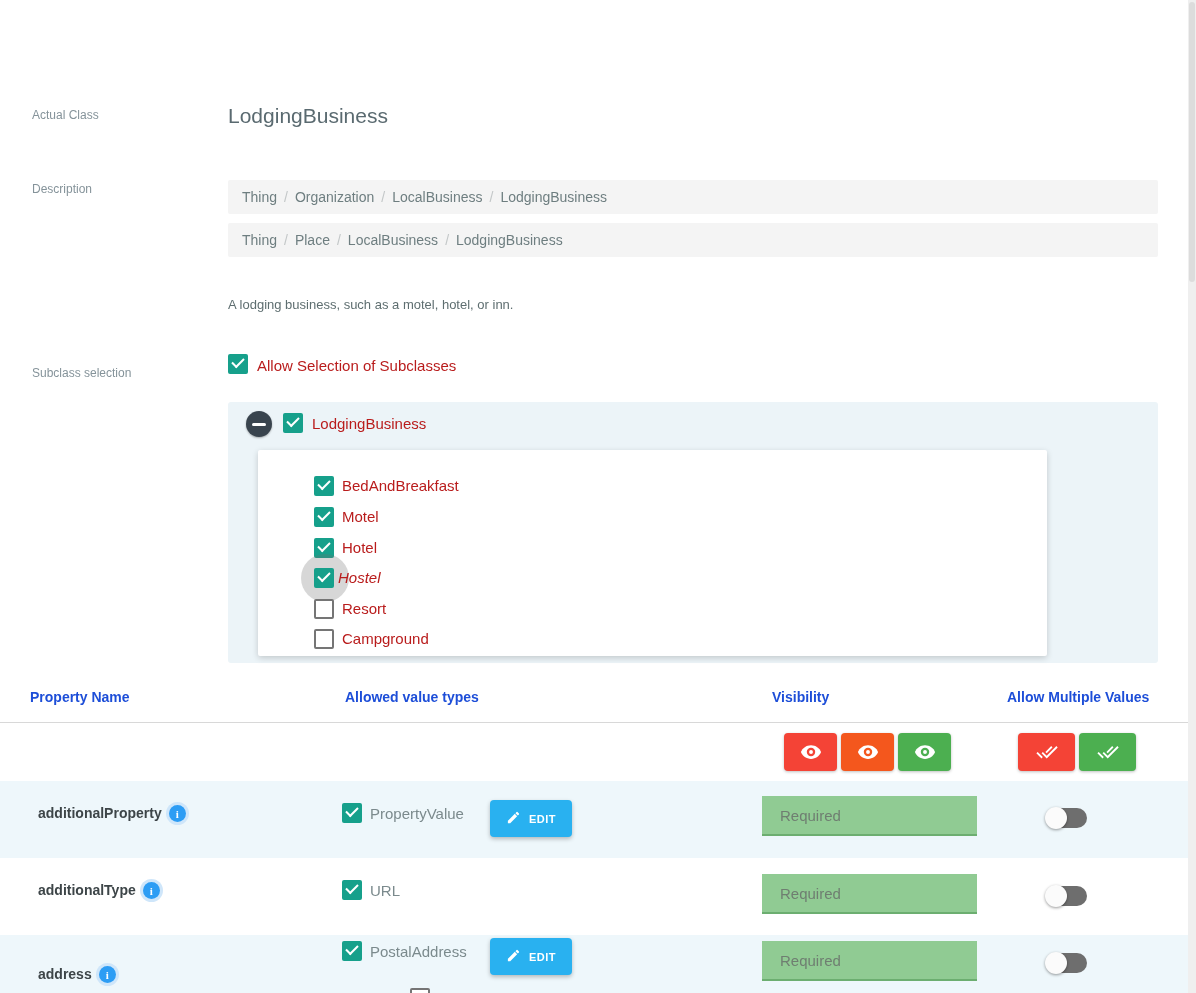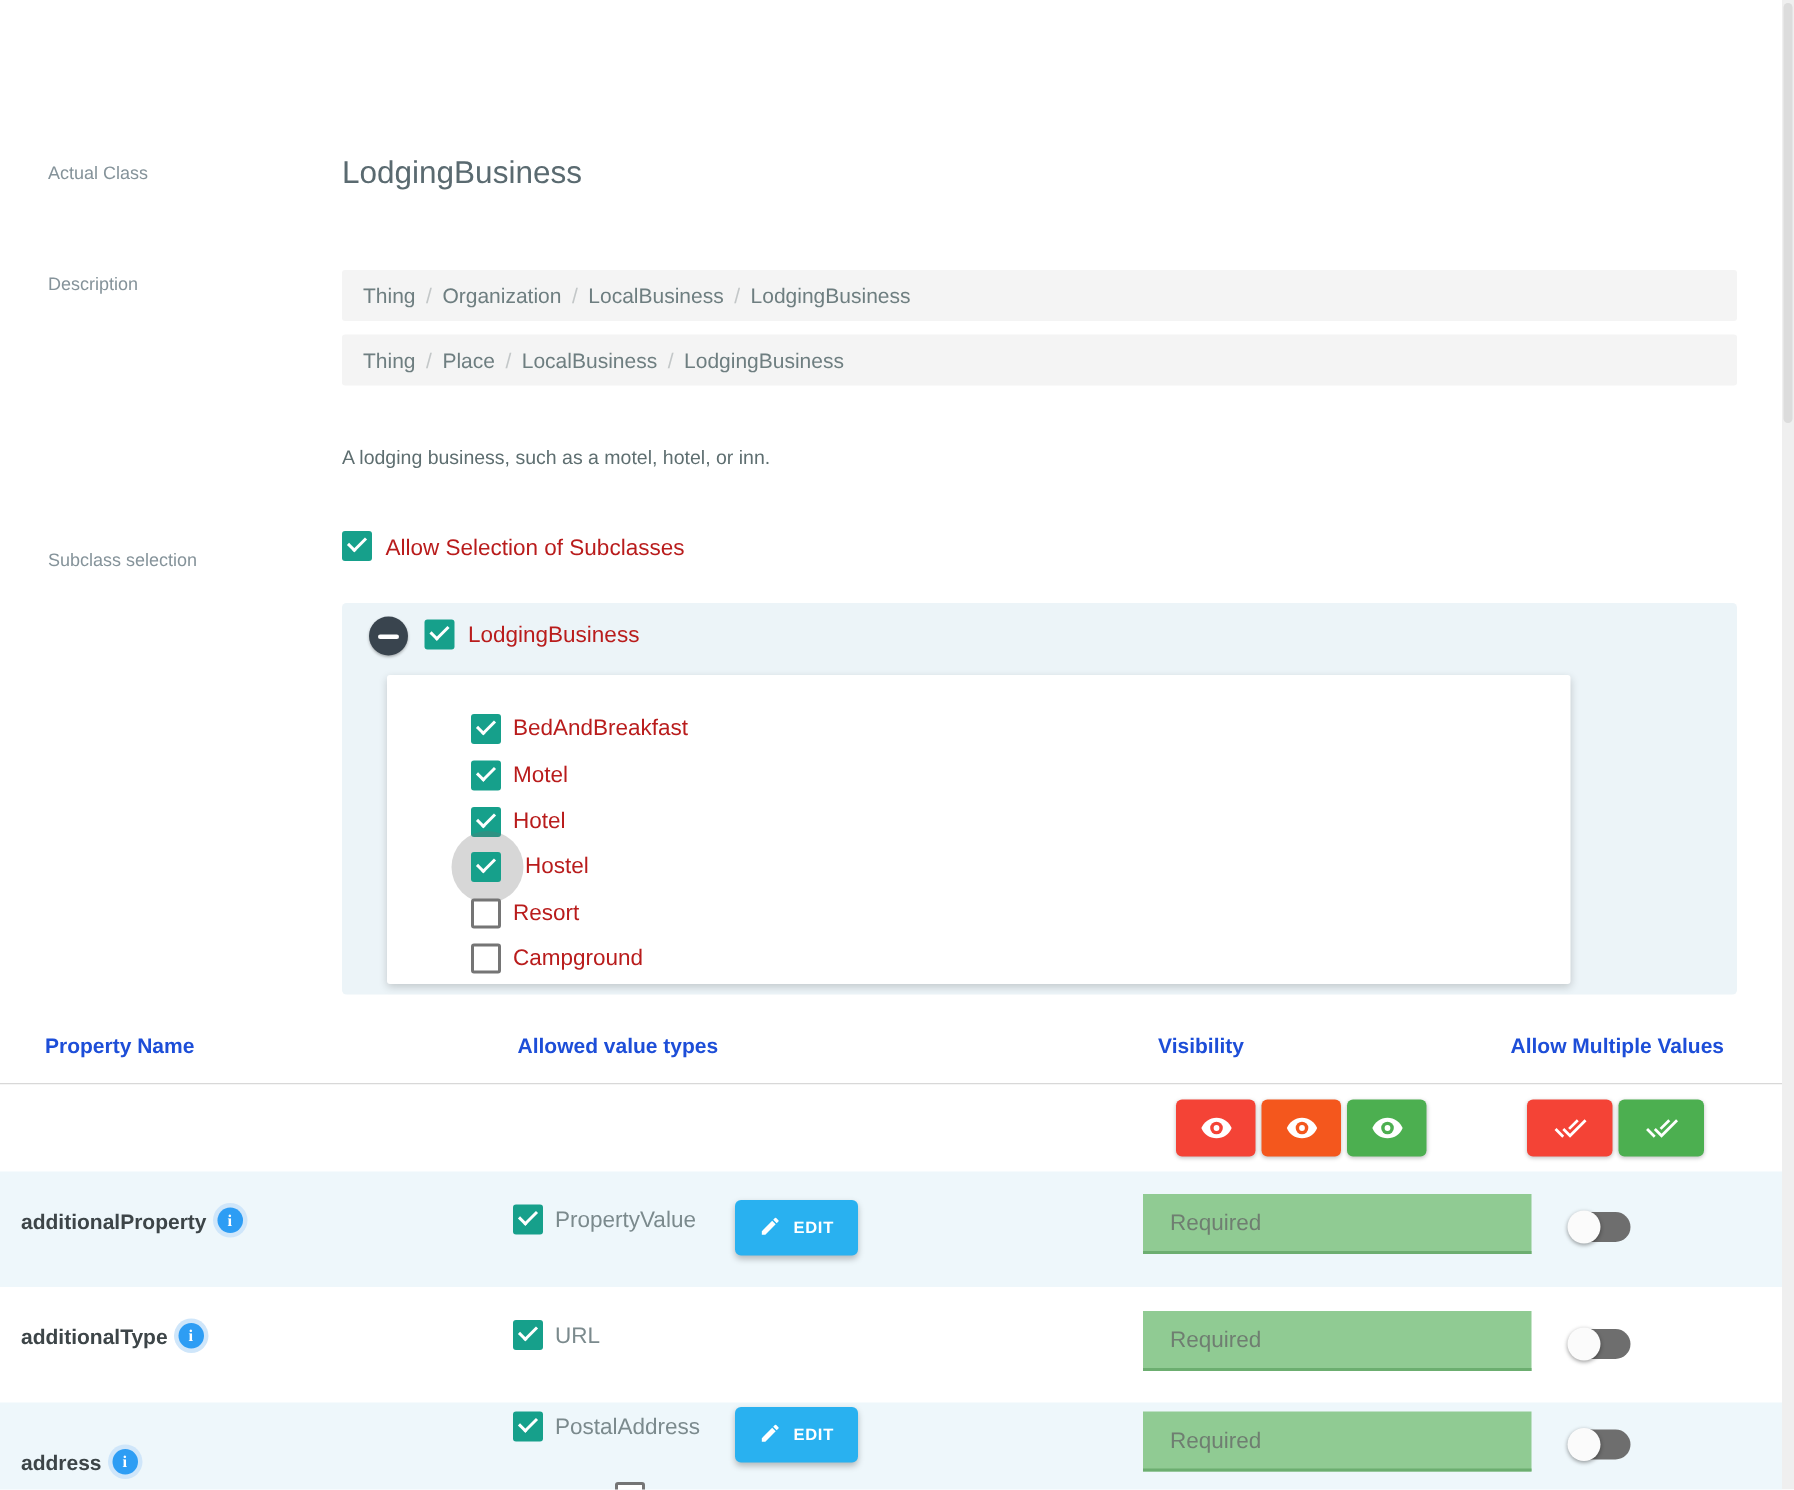--- a/index.html
+++ b/index.html
@@ -44,28 +44,28 @@
   
   .th{position:absolute;top:689px;font-size:14px;font-weight:bold;color:#1d4ed8;white-space:nowrap;}
   .divider{position:absolute;left:0;top:722px;width:1188px;height:1px;background:#d8d8d8;}
   .controls-row{position:absolute;left:0;top:723px;width:1188px;height:58px;background:#fff;}
   .btn-group{position:absolute;top:10px;display:flex;gap:4px;}
   .sq-btn{border:none;cursor:pointer;height:38px;border-radius:4px;display:flex;align-items:center;justify-content:center;
     box-shadow:0 1px 3px rgba(0,0,0,.25);padding:0;}
   .sq-btn svg{display:block;}
 
   .prow{position:absolute;left:0;width:1188px;}
-  .prop-name{position:absolute;left:14px;display:flex;align-items:center;gap:7px;font-size:14px;font-weight:bold;color:#3d4548;white-space:nowrap;}
+  .prop-name{position:absolute;left:38px;display:flex;align-items:flex-start;gap:7px;font-size:14px;font-weight:bold;color:#3d4548;white-space:nowrap;}
   .info{width:17px;height:17px;border-radius:50%;background:#2d9df4;color:#fff;font-size:11px;font-weight:bold;
     display:inline-flex;align-items:center;justify-content:center;box-shadow:0 0 0 3px #cfe6fa;font-family:"Liberation Serif",serif;}
   .type-label{position:absolute;font-size:15px;color:#7b8a8d;white-space:nowrap;}
   .edit-btn{position:absolute;left:490px;width:82px;height:37px;background:#29b1f0;border:none;border-radius:4px;cursor:pointer;
     color:#fff;display:flex;align-items:center;justify-content:center;gap:8px;box-shadow:0 2px 4px rgba(0,0,0,.25);}
   .edit-btn .lbl{font-size:11px;font-weight:bold;letter-spacing:.5px;font-family:"Liberation Sans",sans-serif;}
-  .req-field{position:absolute;left:762px;width:259px;height:40px;background:#90cb93;border-bottom:2px solid #6cae70;
+  .req-field{position:absolute;left:762px;width:215px;height:40px;background:#90cb93;border-bottom:2px solid #6cae70;
     box-sizing:border-box;display:flex;align-items:center;padding-left:18px;font-size:15px;color:#6f7e71;}
   .toggle{position:absolute;left:1047px;width:40px;height:20px;border-radius:10px;background:#6e6e6e;cursor:pointer;}
   .toggle .knob{position:absolute;left:-2px;top:-1px;width:22px;height:22px;border-radius:50%;background:#fbfbfb;
     box-shadow:0 1px 3px rgba(0,0,0,.4);}
   .partial-cb{position:absolute;width:20px;height:22px;background:#fff;border:2px solid #757575;border-radius:2px;box-sizing:border-box;}
 </style>
 </head>
 <body>
 
 <div class="page">
@@ -111,21 +111,21 @@
     <span class="cb-label" style="left:84px;top:13px">LodgingBusiness</span>
     <div class="tree-card" id="tree-children">
         <span class="cb on" style="left: 56px; top: 26px;"></span>
         <span class="cb-label" style="left: 84px; top: 27px;">BedAndBreakfast</span>
         <span class="cb on" style="left: 56px; top: 57px;"></span>
         <span class="cb-label" style="left: 84px; top: 58px;">Motel</span>
         <span class="cb on" style="left: 56px; top: 88px;"></span>
         <span class="cb-label" style="left: 84px; top: 89px;">Hotel</span>
         <div class="ripple" style="left: 43px; top: 104px;"></div>
         <span class="cb on" style="left: 56px; top: 118px;"></span>
-        <span class="cb-label" style="left: 92px; top: 119px;">Hostel</span>
+        <span class="cb-label" style="left: 80px; top: 119px; font-style: italic;">Hostel</span>
         <span class="cb off" style="left: 56px; top: 149px;"></span>
         <span class="cb-label" style="left: 84px; top: 150px;">Resort</span>
         <span class="cb off" style="left: 56px; top: 179px;"></span>
         <span class="cb-label" style="left: 84px; top: 180px;">Campground</span>
       </div>
   </div>
 
   <div class="th" style="left:30px">Property Name</div>
   <div class="th" style="left:345px">Allowed value types</div>
   <div class="th" style="left:772px">Visibility</div>

